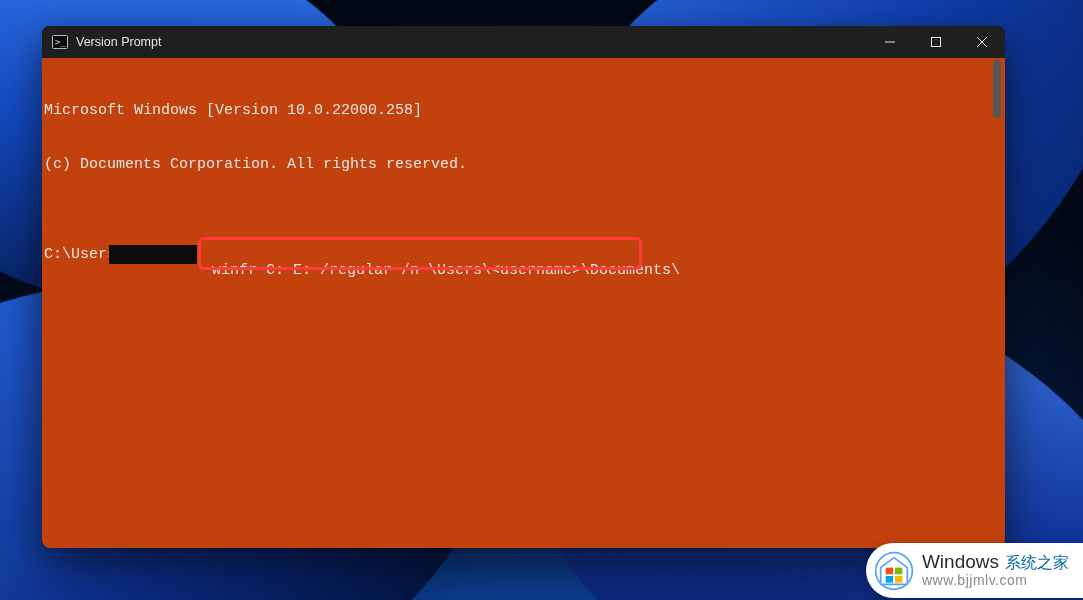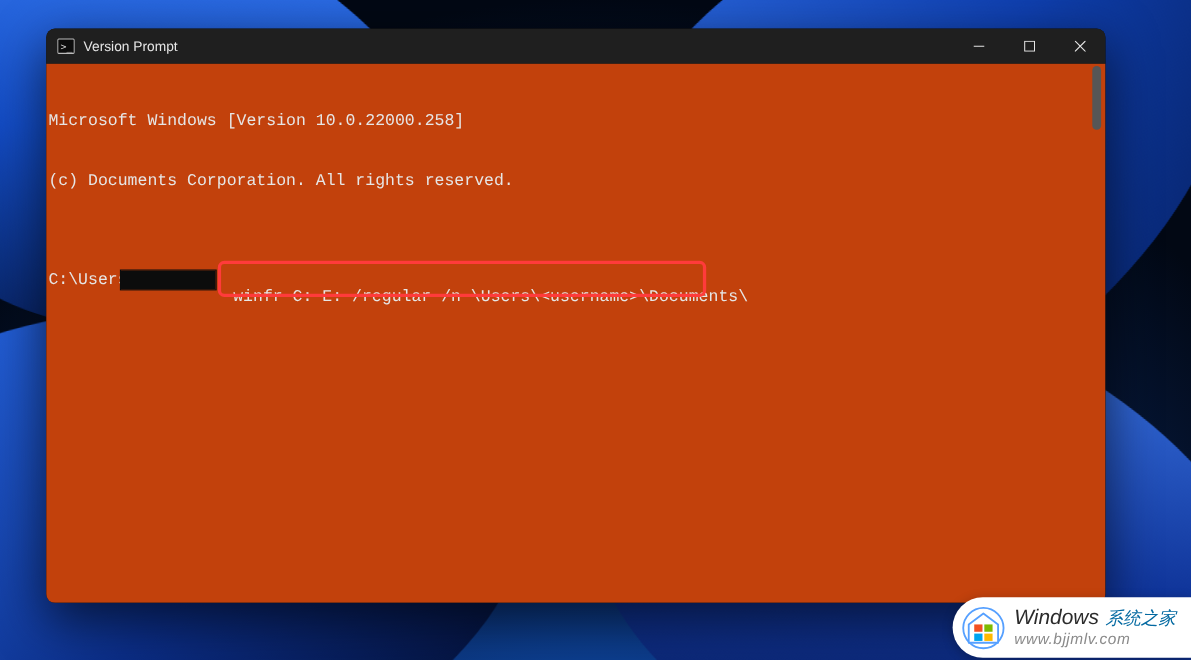--- a/index.html
+++ b/index.html
@@ -66,21 +66,20 @@
   .scrollbar{
     position:absolute;right:4px;top:2px;width:8px;height:58px;border-radius:4px;
     background:#565656;
   }
   
   .watermark{
     position:absolute;right:0;bottom:2px;height:55px;
     background:#ffffff;border-top-left-radius:28px;border-bottom-left-radius:28px;
     display:flex;align-items:center;padding:0 14px 0 8px;
     box-shadow:0 2px 10px rgba(0,0,0,.25);
-    font-style:italic;
   }
   .wm-logo{width:40px;height:40px;margin-right:8px;}
   .wm-text{display:flex;flex-direction:column;line-height:1.1;}
   .wm-main{display:flex;align-items:baseline;gap:6px;}
   .wm-w{font-size:19px;font-weight:400;color:#2b2b2b;font-family:"Segoe UI",Arial,sans-serif;}
   .wm-cn{font-size:16px;color:#0369a1;font-family:"Microsoft YaHei","SimSun",sans-serif;}
   .wm-url{font-size:14px;color:#8a8a8a;letter-spacing:.5px;}
 </style>
 </head>
 <body>

